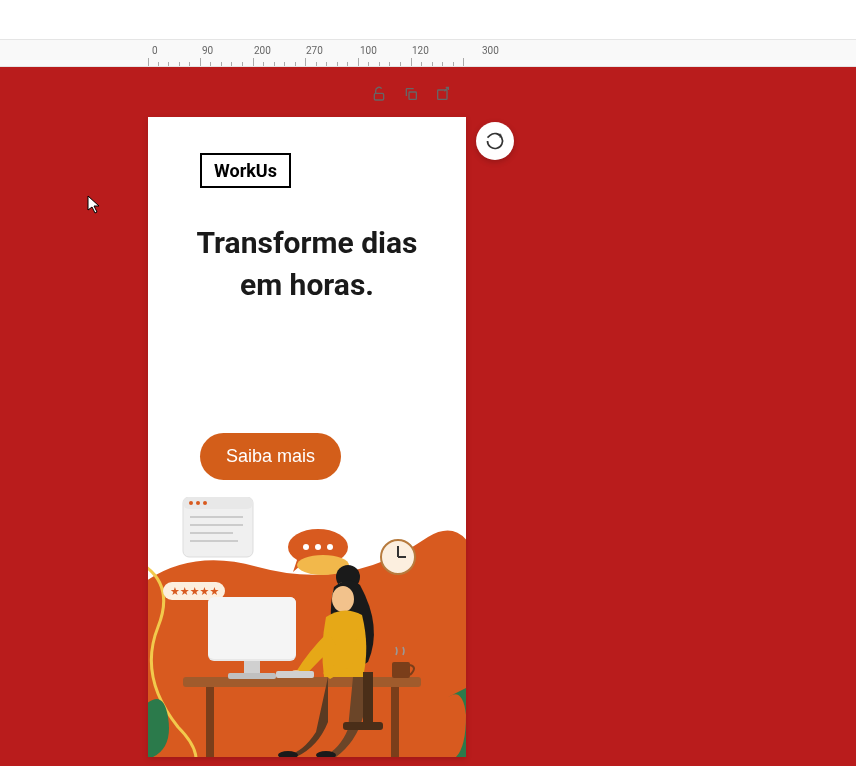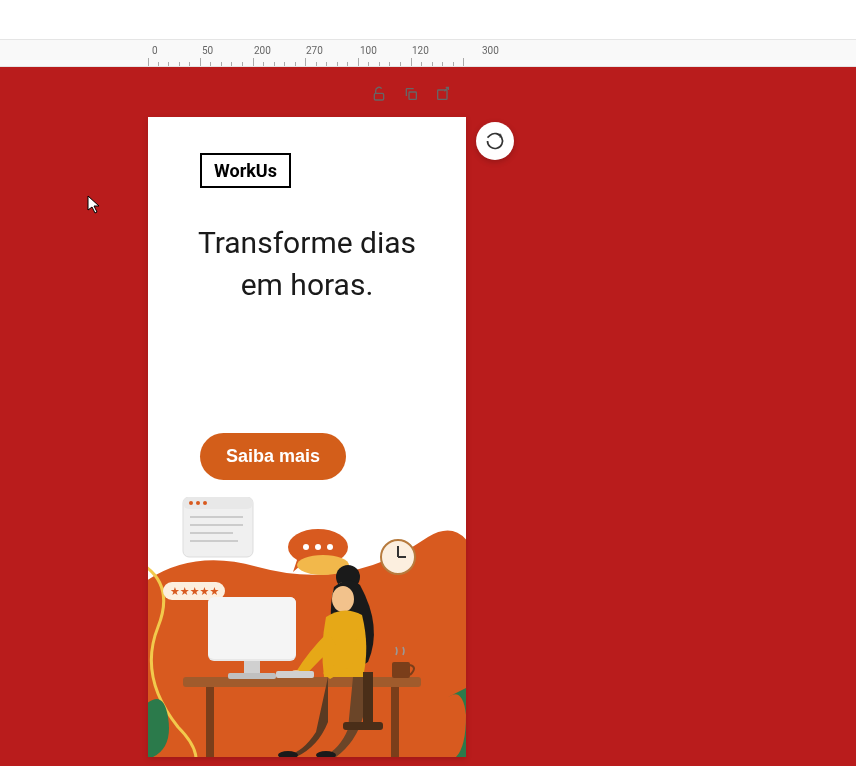--- a/index.html
+++ b/index.html
@@ -105,21 +105,21 @@
       font-size: 18px;
       color: #000;
     }
     .headline {
       position: absolute;
       top: 105px;
       left: 0;
       width: 100%;
       text-align: center;
       font-size: 30px;
-      font-weight: 400;
+      font-weight: 700;
       color: #1a1a1a;
       line-height: 1.4;
       padding: 0 28px;
     }
     .subtext {
       position: absolute;
       top: 218px;
       left: 0;
       width: 100%;
       text-align: center;
@@ -131,21 +131,21 @@
     .cta-button {
       position: absolute;
       top: 316px;
       left: 52px;
       background: #d35e1a;
       color: #fff;
       border: none;
       border-radius: 26px;
       padding: 13px 26px;
       font-size: 18px;
-      font-weight: 700;
+      font-weight: 400;
       cursor: pointer;
     }
     .illustration {
       position: absolute;
       bottom: 0;
       left: 0;
       width: 100%;
       height: 260px;
     }
     .cursor-pointer {
@@ -156,21 +156,21 @@
     }
   </style>
 </head>
 <body>
 
 <div class="top-bar"></div>
 
 <div class="ruler-container">
   <div class="ruler">
     <span class="ruler-mark" style="left:4px">0</span>
-    <span class="ruler-mark" style="left:54px">50</span>
+    <span class="ruler-mark" style="left:54px">90</span>
     <span class="ruler-mark" style="left:106px">200</span>
     <span class="ruler-mark" style="left:158px">270</span>
     <span class="ruler-mark" style="left:212px">100</span>
     <span class="ruler-mark" style="left:264px">120</span>
     <span class="ruler-mark" style="left:334px">300</span>
 
     <div class="ruler-tick major" style="left:0px"></div>
     <div class="ruler-tick minor" style="left:10px"></div>
     <div class="ruler-tick minor" style="left:20px"></div>
     <div class="ruler-tick minor" style="left:31px"></div>

